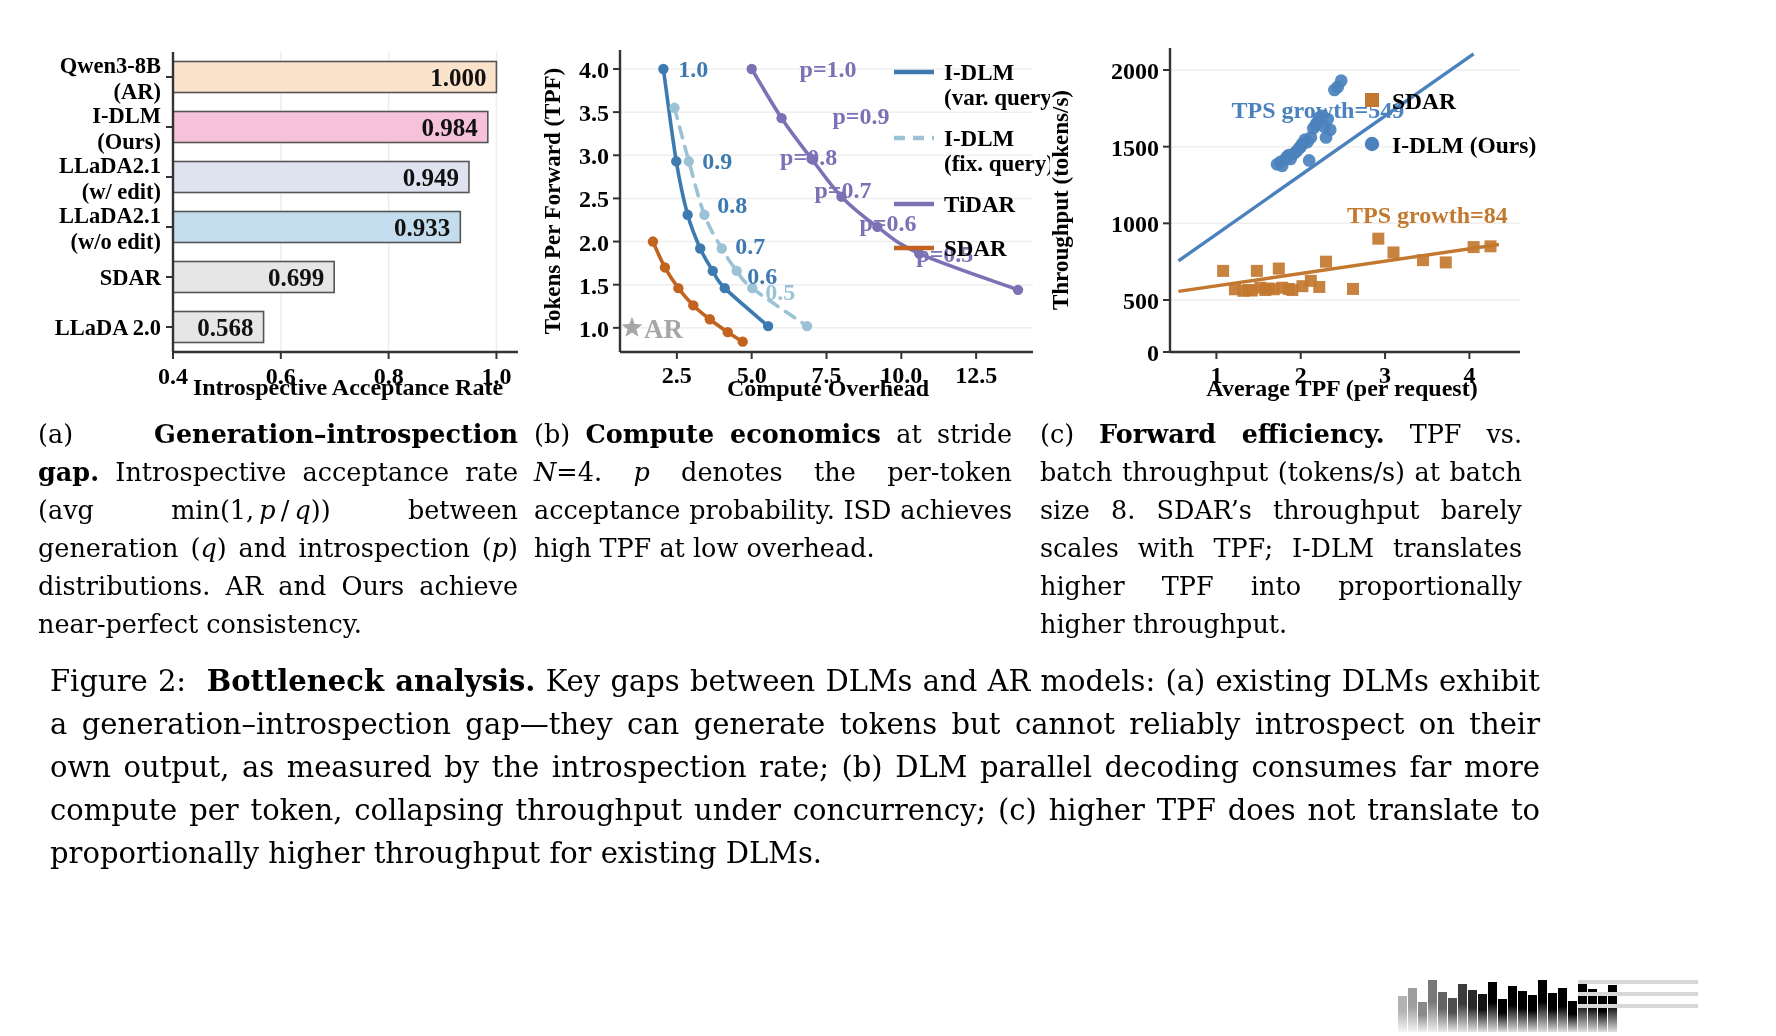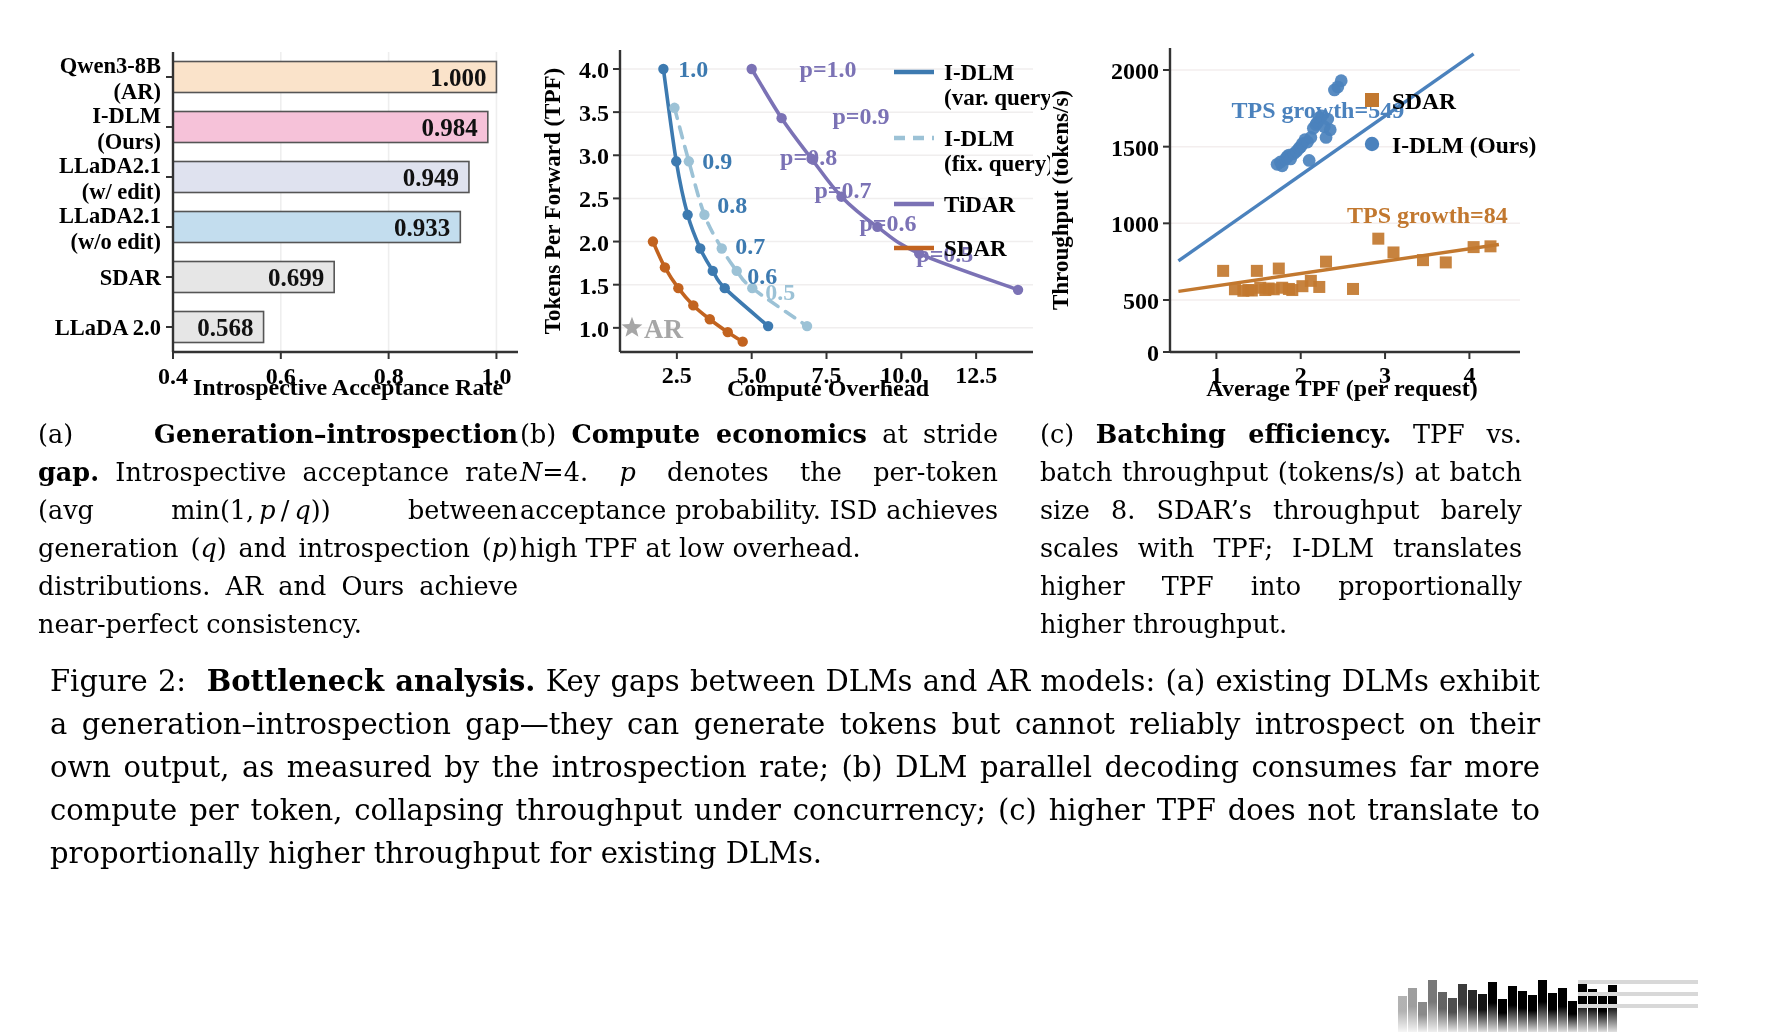--- a/index.html
+++ b/index.html
@@ -22,21 +22,21 @@
 
   
   .subcaps{position:absolute;left:0;top:415px;width:1776px;height:230px;}
   .subcap{position:absolute;top:0;
     font-family:"DejaVu Serif", serif;
     font-size:25.5px;line-height:38px;
     text-align:justify;text-justify:inter-word;
     hyphens:manual;
   }
   #subcap-a{left:38px;width:480px;}
-  #subcap-b{left:520px;width:478px;}
+  #subcap-b{left:534px;width:478px;}
   #subcap-c{left:1040px;width:482px;}
   .subcap b{font-weight:bold;}
   .subcap i{font-style:italic;}
 
   
   .figcap{position:absolute;left:38px;top:660px;width:1490px;
     font-family:"DejaVu Serif", serif;
     font-size:29px;line-height:43px;
     text-align:justify;text-justify:inter-word;margin-left:12px;
   }
@@ -326,21 +326,21 @@
         <line x1="128" y1="352" x2="478" y2="352" stroke="#333" stroke-width="2.4"></line>
         <text id="c-xlabel" class="axlabel" x="300" y="396" font-size="24" text-anchor="middle">Average TPF (per request)</text>
         <text id="c-ylabel" class="axlabel" x="26" y="200" font-size="23" text-anchor="middle" transform="rotate(-90 26 200)">Throughput (tokens/s)</text>
       </svg>
     </div>
   </div>
 
   <div class="subcaps">
     <div class="subcap" id="subcap-a">(a) &nbsp;<b>Generation–introspection gap.</b> Introspective acceptance rate (avg min(1, <i>p</i> / <i>q</i>)) between generation (<i>q</i>) and introspection (<i>p</i>) distributions. AR and Ours achieve near-perfect consistency.</div>
     <div class="subcap" id="subcap-b">(b) <b>Compute economics</b> at stride <i>N</i>=4. <i>p</i> denotes the per-token acceptance probability. ISD achieves high TPF at low overhead.</div>
-    <div class="subcap" id="subcap-c">(c) <b>Batching efficiency.</b> TPF vs. batch throughput (tokens/s) at batch size 8. SDAR’s throughput barely scales with TPF; I-DLM translates higher TPF into proportionally higher throughput.</div>
+    <div class="subcap" id="subcap-c">(c) <b>Forward efficiency.</b> TPF vs. batch throughput (tokens/s) at batch size 8. SDAR’s throughput barely scales with TPF; I-DLM translates higher TPF into proportionally higher throughput.</div>
   </div>
 
   <div class="figcap" id="figcap">Figure 2: &nbsp;<b>Bottleneck analysis.</b> Key gaps between DLMs and AR models: (a) existing DLMs exhibit a generation–introspection gap—they can generate tokens but cannot reliably introspect on their own output, as measured by the introspection rate; (b) DLM parallel decoding consumes far more compute per token, collapsing throughput under concurrency; (c) higher TPF does not translate to proportionally higher throughput for existing DLMs.</div>
 
   <div class="smear" id="smear">
       <div class="bar" style="left: 0px; height: 36px; opacity: 0.3;"></div>
       <div class="bar" style="left: 10px; height: 44px; opacity: 0.38;"></div>
       <div class="bar" style="left: 20px; height: 30px; opacity: 0.46;"></div>
       <div class="bar" style="left: 30px; height: 52px; opacity: 0.53;"></div>
       <div class="bar" style="left: 40px; height: 40px; opacity: 0.61;"></div>

